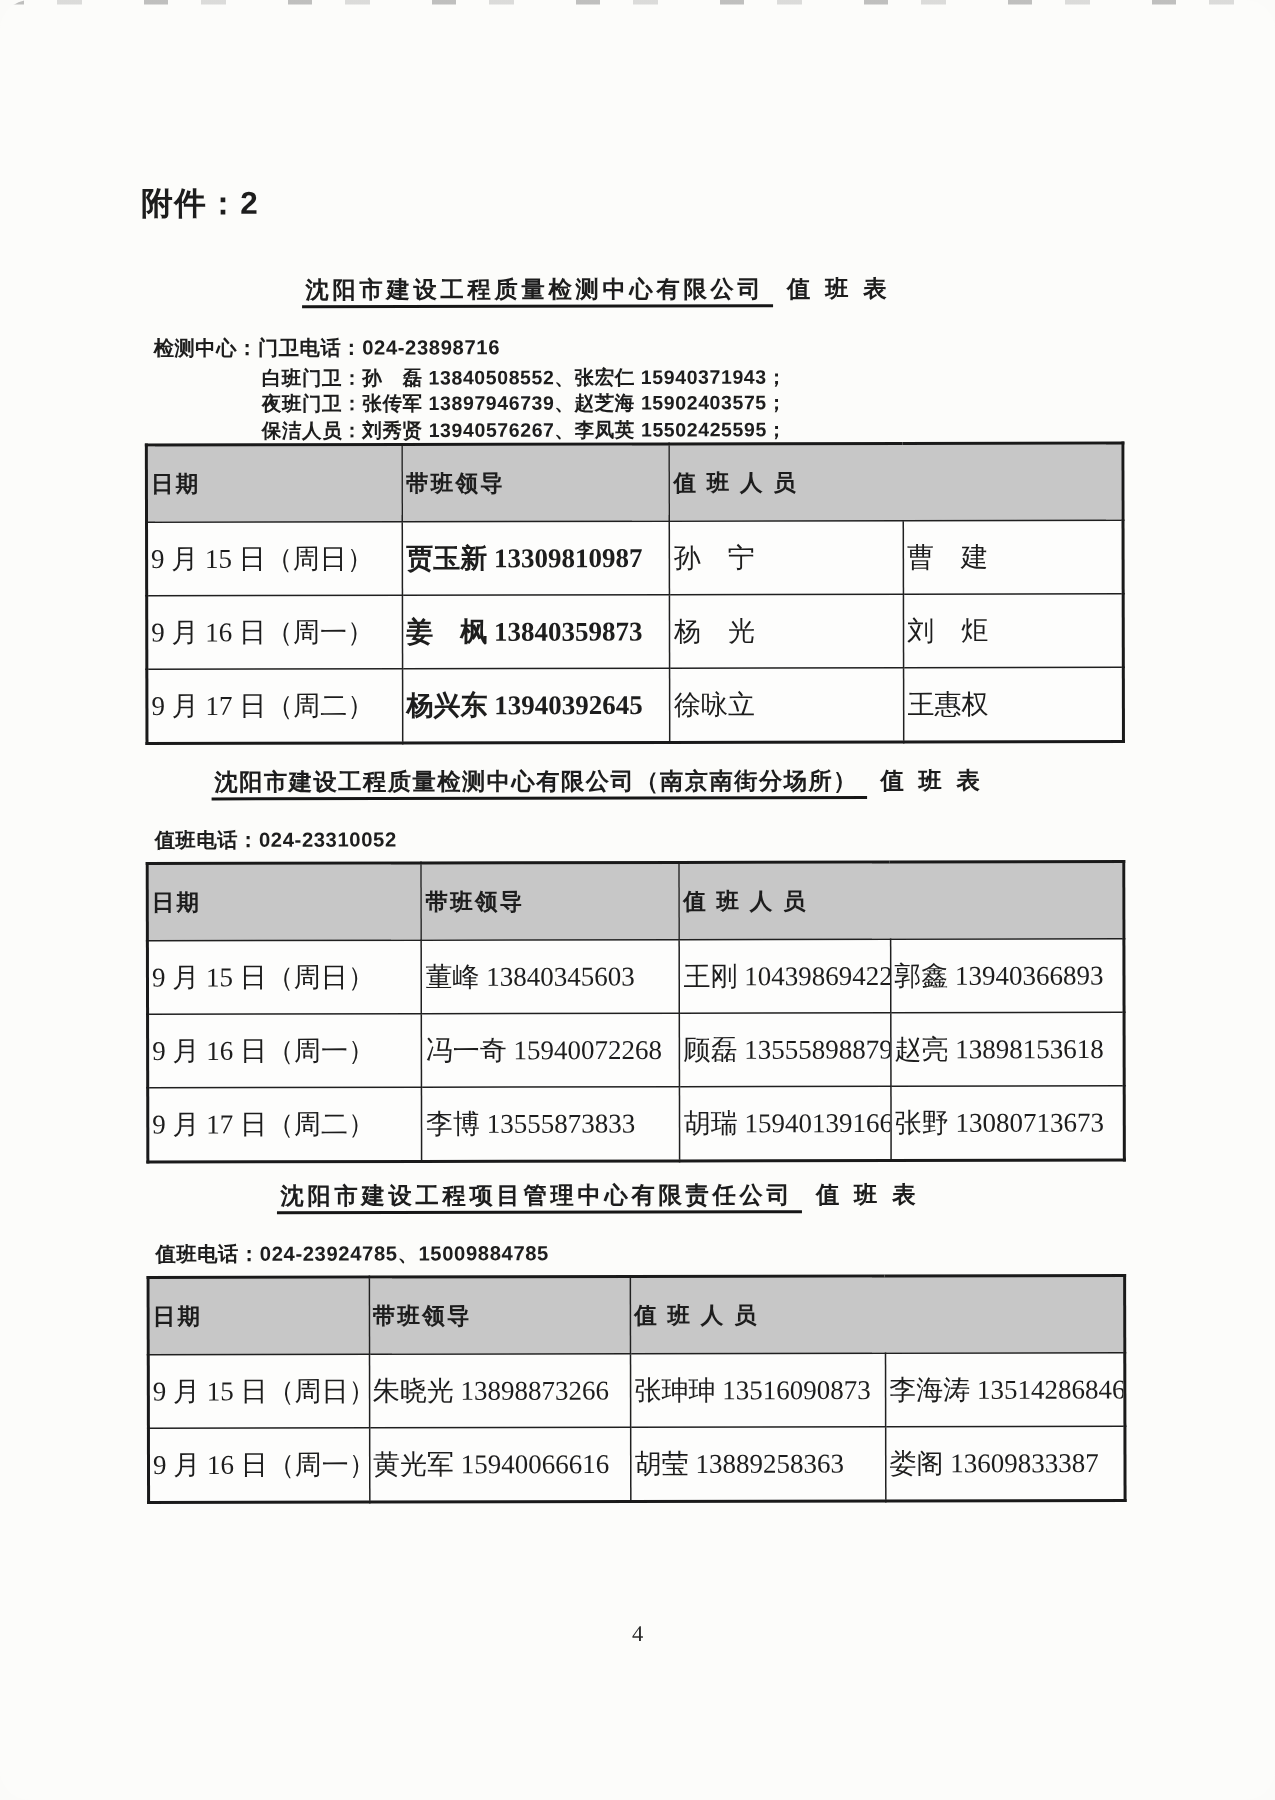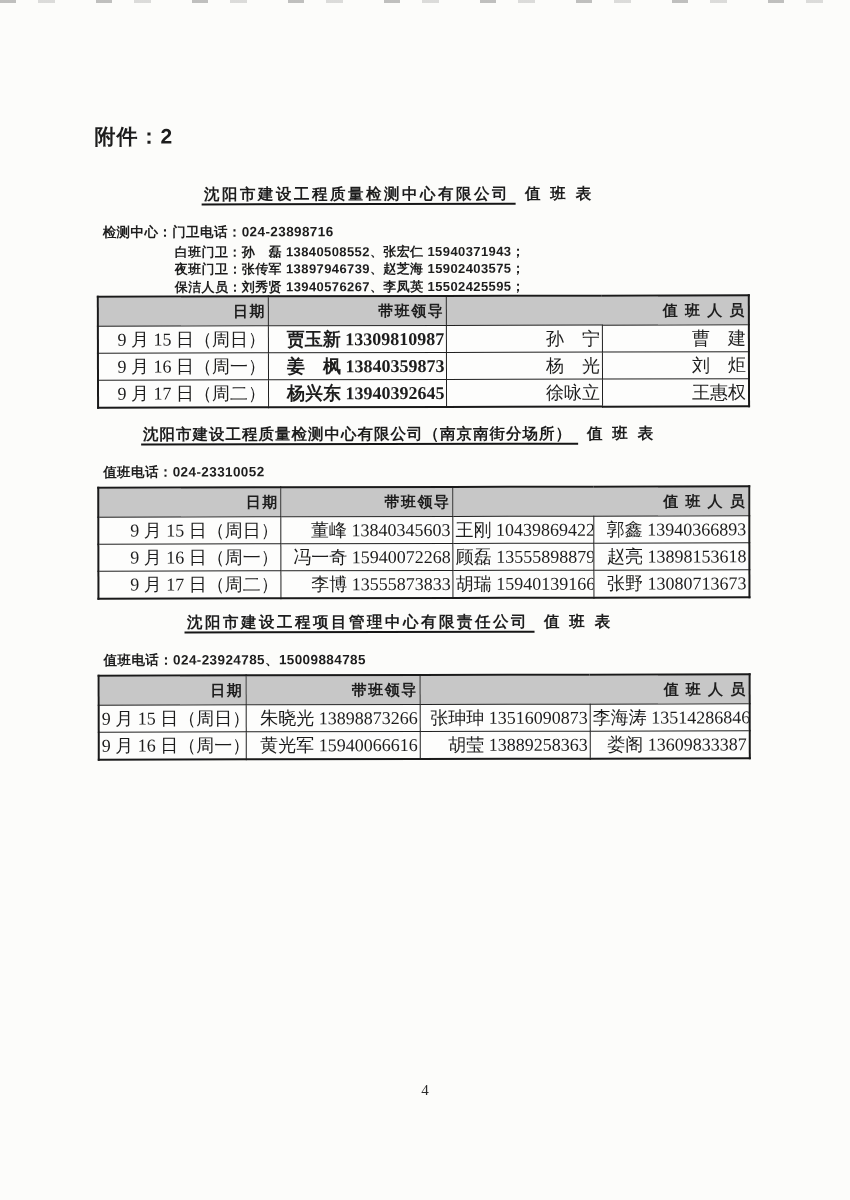--- a/index.html
+++ b/index.html
@@ -3,21 +3,21 @@
 <meta charset="utf-8">
 <style>
   html,body{margin:0;padding:0;}
   body{
     width:850px;height:1200px;
     background:#fbfbf9;
     font-family:"Liberation Serif","DejaVu Serif",serif;
     color:#1d1d1d;
     overflow:hidden;
   }
-  .page{position:relative;width:850px;height:1200px;background:#fcfcfa;overflow:hidden;}
+  .page{position:relative;width:850px;height:1200px;background:#fcfcfa;overflow:hidden;border-radius:20px;}
   .scan-edge{
     position:absolute;top:0;left:0;right:0;height:3px;opacity:.45;
     background:repeating-linear-gradient(90deg,
       rgba(45,45,45,.65) 0 16px, rgba(250,250,250,0) 16px 38px,
       rgba(70,70,70,.4) 38px 55px, rgba(250,250,250,0) 55px 96px);
   }
   .content{position:absolute;left:97px;top:0;width:653px;transform:rotate(-0.12deg);}
   .attachment{
     margin:122px 0 0 -2px;
     font-family:"Liberation Sans","DejaVu Sans",sans-serif;
@@ -42,22 +42,22 @@
   }
   .contact{margin:17px 0 0 6px;}
   .staff-lines{margin:2px 0 0 78px;}
   .staff-lines .info-line{line-height:17.4px;font-size:13px;}
   .phone{margin:17px 0 5px 6px;}
   table.duty{
     width:653px;border-collapse:collapse;table-layout:fixed;
     border:2px solid #1a1a1a;background:#fdfdfc;
   }
   table.duty th,table.duty td{
-    border:1.6px solid #202020;text-align:right;vertical-align:middle;
-    padding:1px 2px;overflow:hidden;white-space:nowrap;
+    border:1.6px solid #202020;text-align:left;vertical-align:middle;
+    padding:12px 2px;overflow:hidden;white-space:nowrap;
   }
   table.duty th{
     height:26px;background:#c7c7c7;
     font-family:"Liberation Sans","DejaVu Sans",sans-serif;
     font-weight:bold;font-size:15px;letter-spacing:1.5px;
   }
   table.duty td{height:23px;font-size:18px;}
   table.t3tbl td{height:24px;}
   td.leader-bold{font-weight:bold;}
   .page-number{

